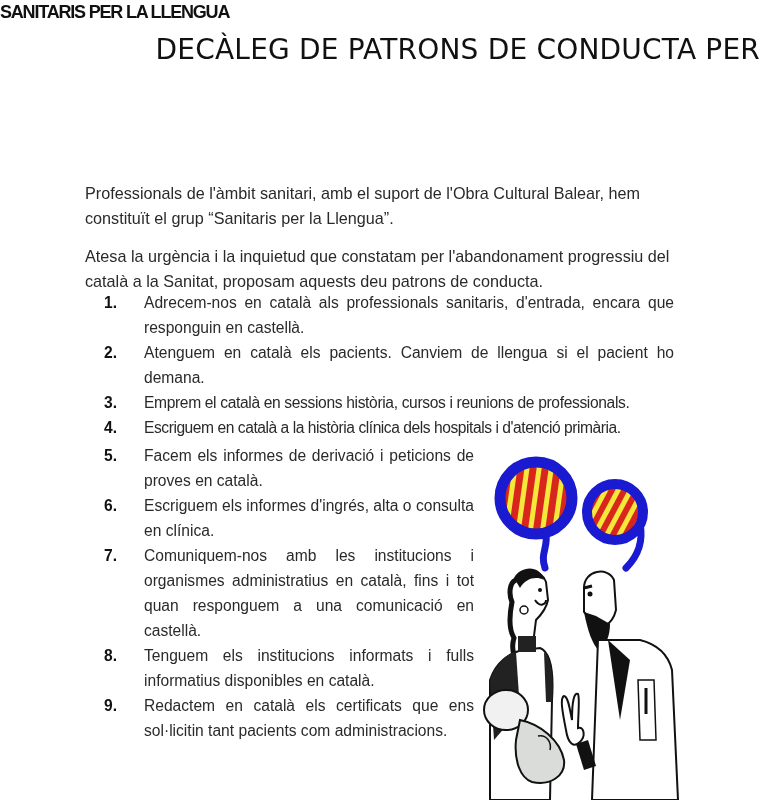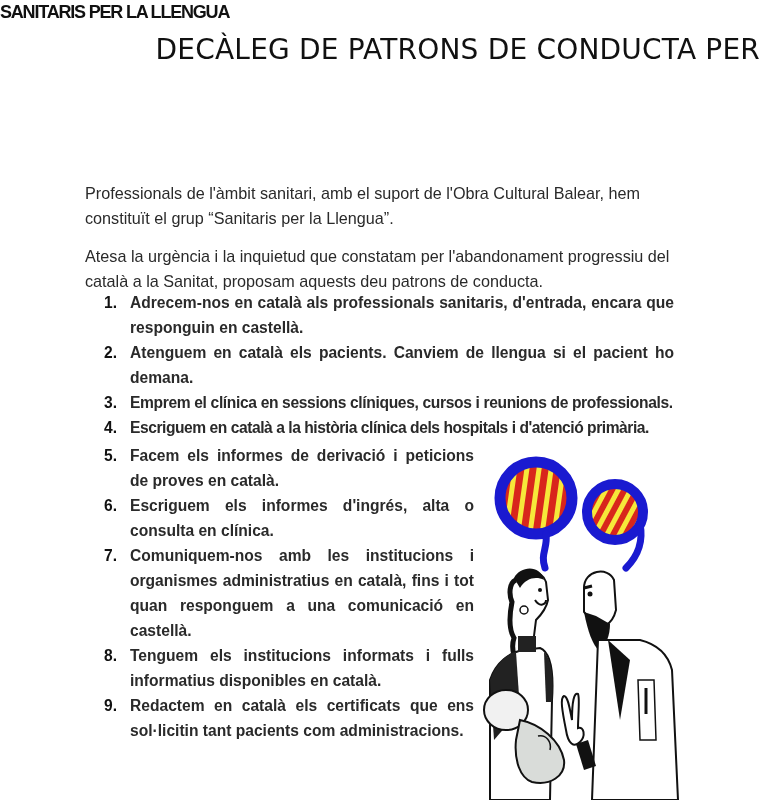--- a/index.html
+++ b/index.html
@@ -10,21 +10,21 @@
             letter-spacing:-1.2px; color:#111; }
   .title { position:absolute; top:34px; left:0; width:760px; text-align:right;
            font-family:"DejaVu Sans", sans-serif; font-size:28px; line-height:32px;
            color:#111; letter-spacing:0.2px; }
   .title div { white-space:nowrap; }
   .intro { position:absolute; left:85px; width:600px; font-size:16.2px; line-height:25px; color:#2a2a2a; }
   .intro p { margin:0; }
   .list { position:absolute; left:104px; margin:0; padding:0; list-style:none; }
   .item { position:relative; font-size:15.6px; line-height:25px; color:#2a2a2a; }
   .item .num { position:absolute; left:0; top:0; font-weight:bold; color:#111; }
-  .item .txt { display:block; margin-left:26px;font-weight:bold; }
+  .item .txt { display:block; margin-left:40px; }
   .justify .txt { text-align:justify; text-align-last:left; }
   .illus { position:absolute; left:480px; top:440px; width:200px; height:360px; }
 </style>
 </head>
 <body>
 
 <div class="kicker">SANITARIS PER LA LLENGUA</div>
 
 <div class="title">
   <div>DECÀLEG DE PATRONS DE CONDUCTA PER</div>
@@ -41,21 +41,21 @@
   <li class="item justify">
     <span class="num">1.</span>
     <span class="txt">Adrecem-nos en català als professionals sanitaris, d'entrada, encara que responguin en castellà.</span>
   </li>
   <li class="item justify">
     <span class="num">2.</span>
     <span class="txt">Atenguem en català els pacients. Canviem de llengua si el pacient ho demana.</span>
   </li>
   <li class="item">
     <span class="num">3.</span>
-    <span class="txt" style="white-space:nowrap;letter-spacing:-0.35px;">Emprem el clínica en sessions clíniques, cursos i reunions de professionals.</span>
+    <span class="txt" style="white-space:nowrap;letter-spacing:-0.35px;">Emprem el català en sessions història, cursos i reunions de professionals.</span>
   </li>
   <li class="item">
     <span class="num">4.</span>
     <span class="txt" style="white-space:nowrap;letter-spacing:-0.45px;">Escriguem en català a la història clínica dels hospitals i d'atenció primària.</span>
   </li>
 </ul>
 
 <ul class="list" style="top:443px; width:370px;">
   <li class="item justify">
     <span class="num">5.</span>

